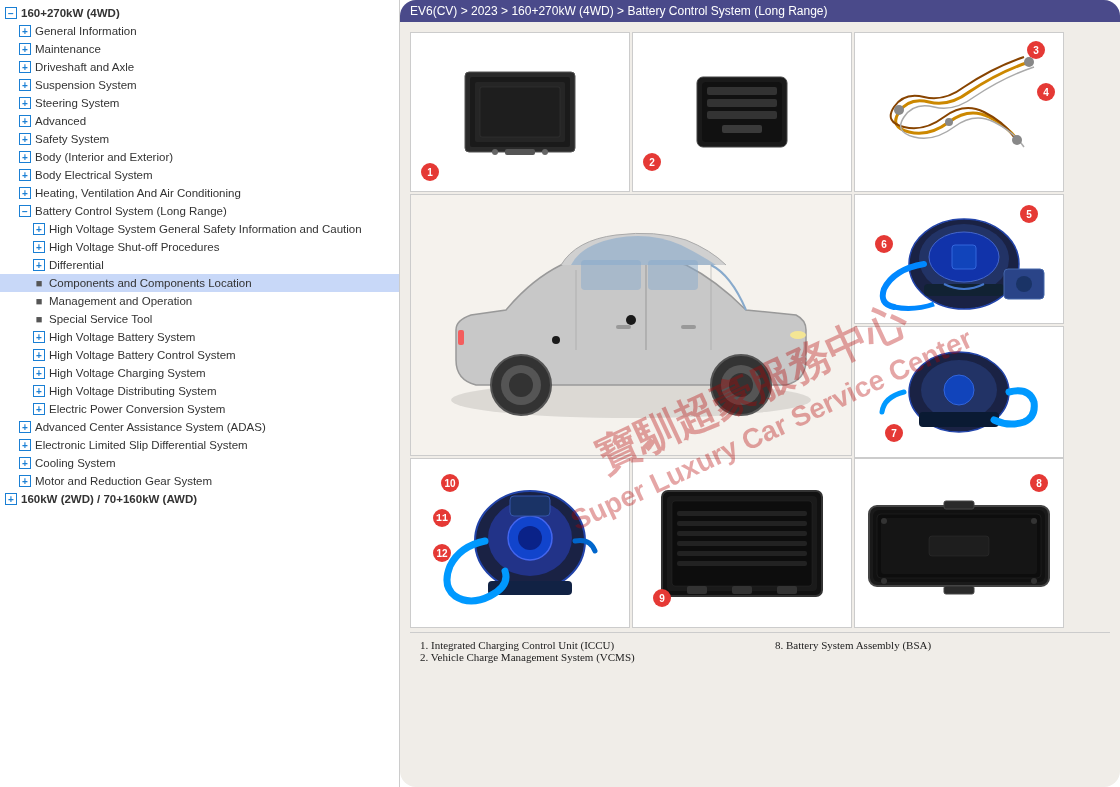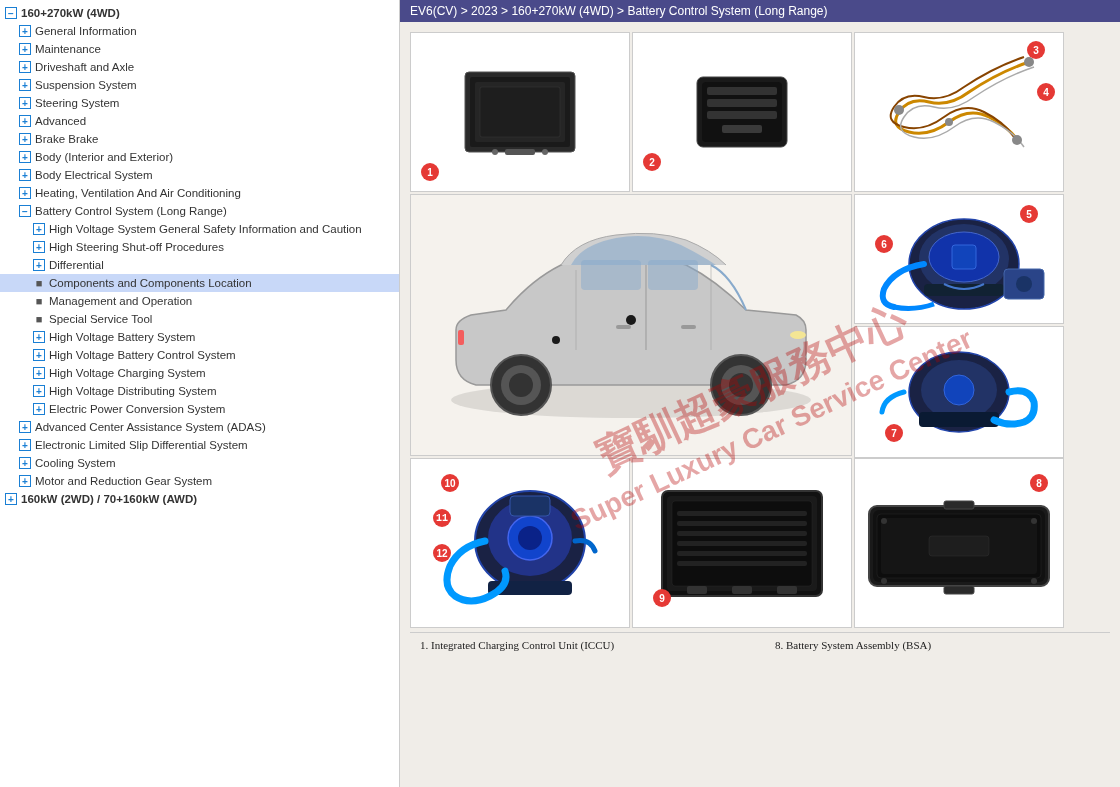--- a/index.html
+++ b/index.html
@@ -66,20 +66,21 @@
     .indent-1 { padding-left: 18px; }
     .indent-2 { padding-left: 32px; }
 
     
     #main {
       flex: 1;
       height: 787px;
       display: flex;
       flex-direction: column;
       overflow: hidden;
+      border-radius: 16px;
     }
 
     #breadcrumb {
       background: #4a4a8a;
       color: #fff;
       padding: 4px 10px;
       font-size: 12px;
       white-space: nowrap;
     }
 
@@ -206,21 +207,21 @@
     <div class="tree-item indent-1">
       <span class="icon">
         <span class="icon-plus">+</span>
       </span>
       <span>Advanced</span>
     </div>
     <div class="tree-item indent-1">
       <span class="icon">
         <span class="icon-plus">+</span>
       </span>
-      <span>Brake Brake</span>
+      <span>Safety System</span>
     </div>
     <div class="tree-item indent-1">
       <span class="icon">
         <span class="icon-plus">+</span>
       </span>
       <span>Body (Interior and Exterior)</span>
     </div>
     <div class="tree-item indent-1">
       <span class="icon">
         <span class="icon-plus">+</span>
@@ -242,21 +243,21 @@
     <div class="tree-item indent-2">
       <span class="icon">
         <span class="icon-plus">+</span>
       </span>
       <span>High Voltage System General Safety Information and Caution</span>
     </div>
     <div class="tree-item indent-2">
       <span class="icon">
         <span class="icon-plus">+</span>
       </span>
-      <span>High Steering Shut-off Procedures</span>
+      <span>High Voltage Shut-off Procedures</span>
     </div>
     <div class="tree-item indent-2">
       <span class="icon">
         <span class="icon-plus">+</span>
       </span>
       <span>Differential</span>
     </div>
     <div class="tree-item selected indent-2">
       <span class="icon">
         <span class="icon-doc">■</span>
@@ -525,20 +526,21 @@
           <rect x="85" y="120" width="30" height="8" rx="2" fill="#2a2a2a" stroke="#444" stroke-width="1"></rect>
         </svg>
       </div>
 
     </div>
 
     <div class="caption-area" style="margin-top:4px;">
       <div class="caption-row">
         <div class="caption-col">
           <div>1. Integrated Charging Control Unit (ICCU)</div>
+          <div>2. Vehicle Charge Management System (VCMS)</div>
         </div>
         <div class="caption-col">
           <div>8. Battery System Assembly (BSA)</div>
         </div>
       </div>
     </div>
 
   </div>
 </div>
 

